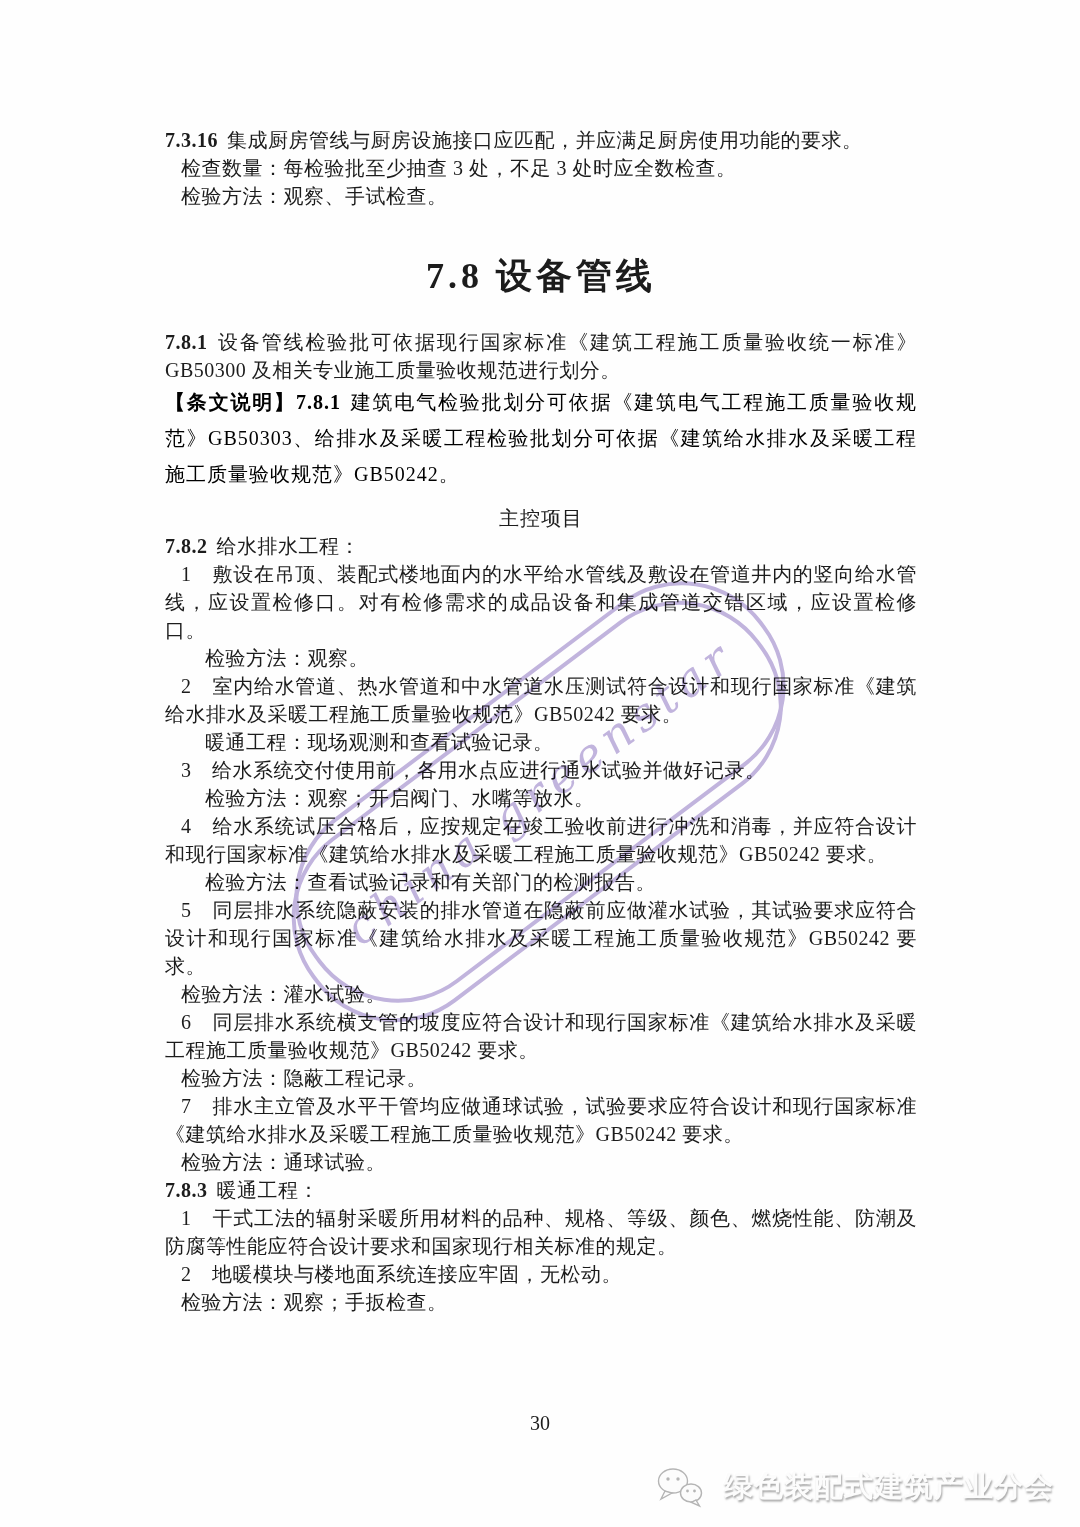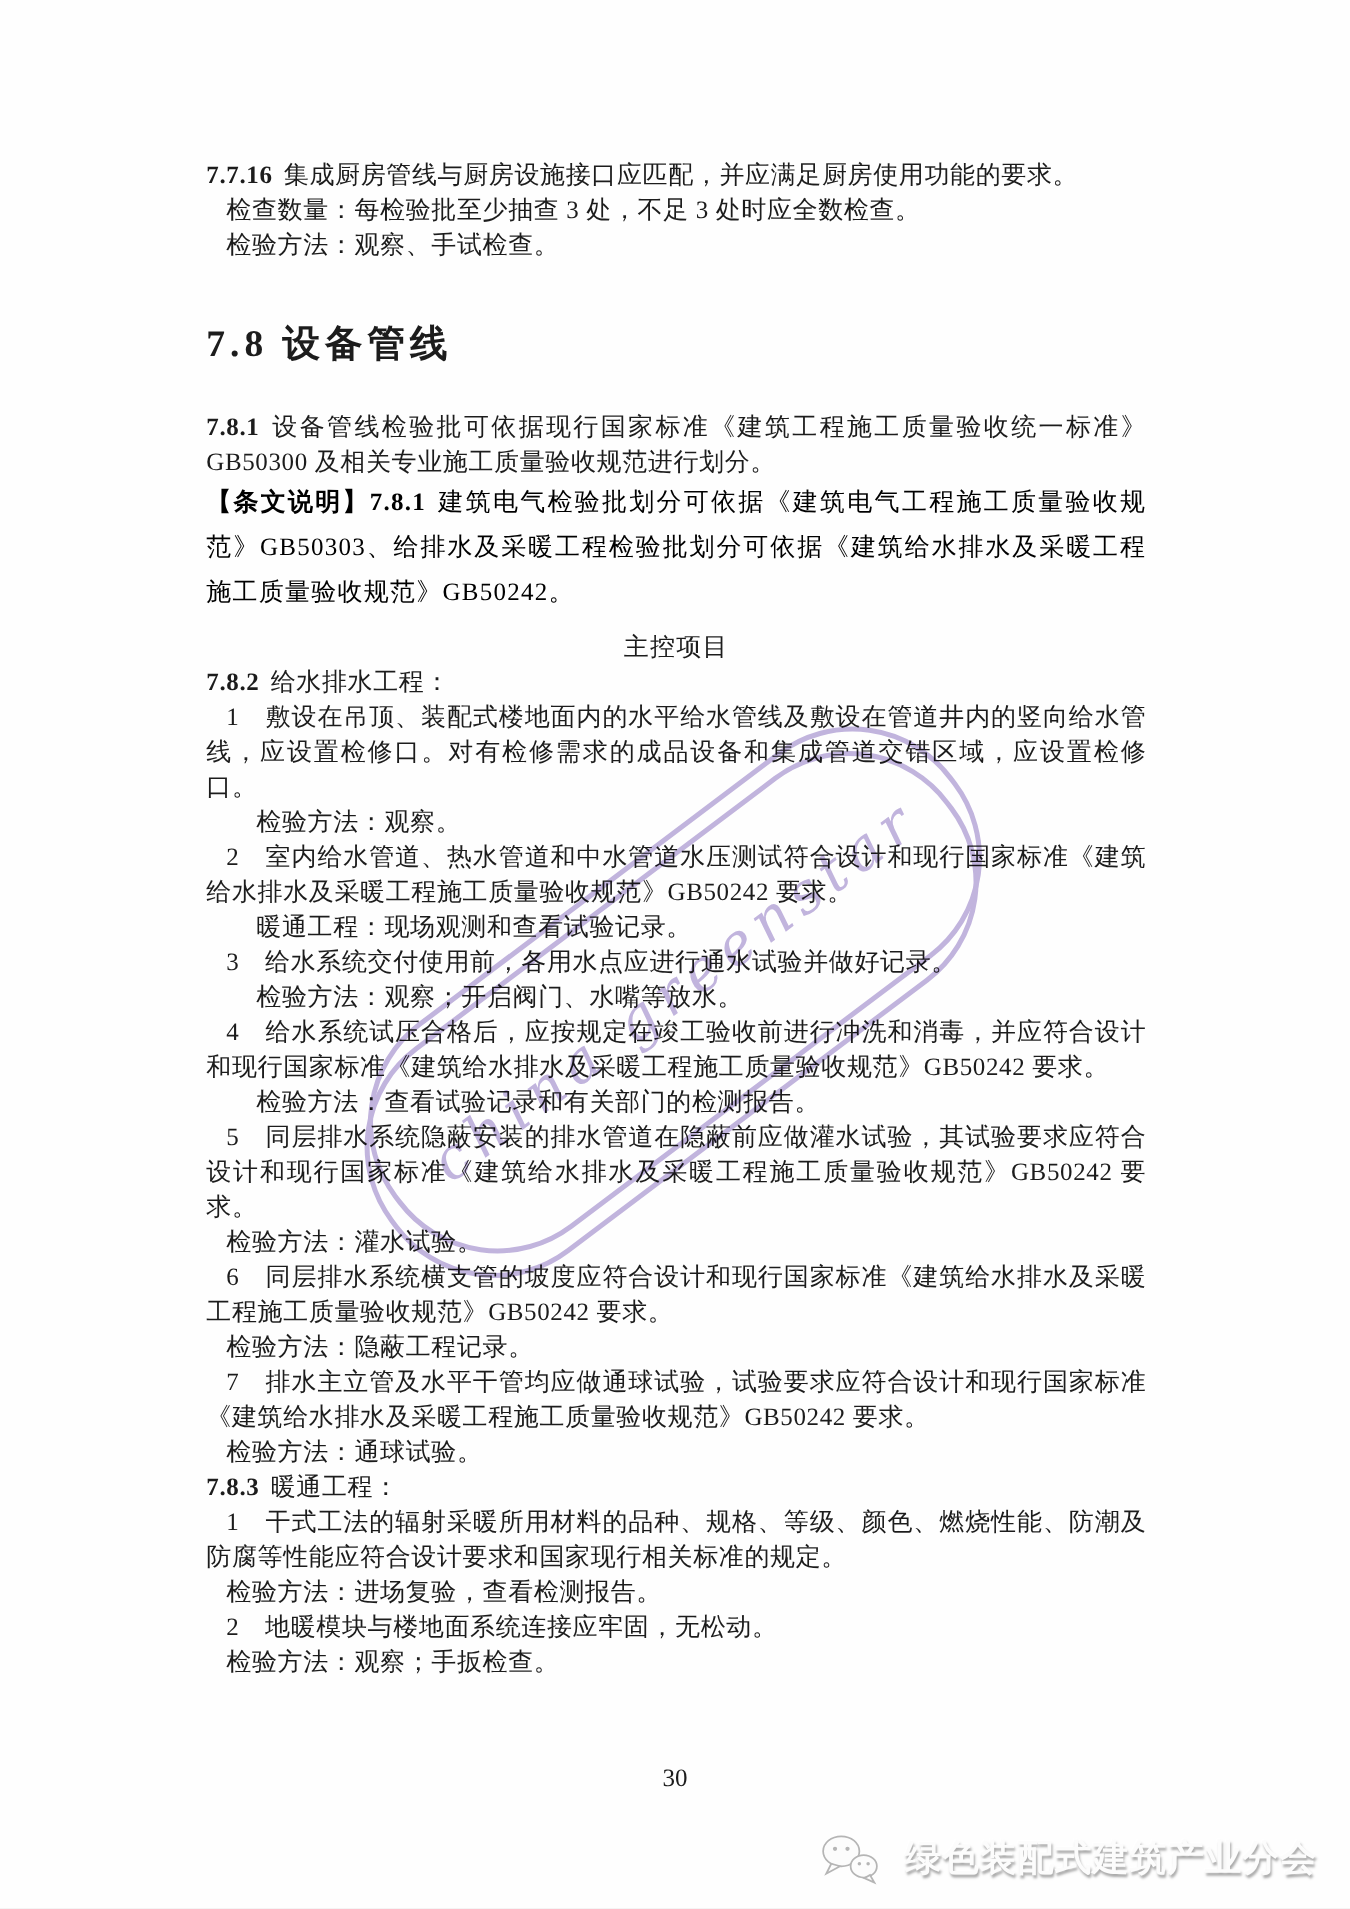--- a/index.html
+++ b/index.html
@@ -12,21 +12,21 @@
   .content{
     position:absolute;left:165px;top:126px;width:752px;z-index:2;
   }
   .content p{margin:0;}
   .blk{
     font-size:20px;line-height:28px;text-align:justify;
     letter-spacing:0.5px;
   }
   .blk b{font-weight:bold;margin-right:9px;}
   .h1{
-    font-weight:bold;font-size:30px;line-height:40px;
+    font-weight:bold;font-size:36px;line-height:40px;text-align:center;
     letter-spacing:4px;margin:46px 0 32px 0 !important;
   }
   .center{text-align:center;letter-spacing:1px;}
   .commentary{
     color:#000000;line-height:36px;margin-bottom:12px !important;
     letter-spacing:1px;
   }
   .indent1{text-indent:16px;}
   .indent2{text-indent:40px;}
   
@@ -62,21 +62,21 @@
     text-shadow:1px 2px 2px #a9a9a9,-1px -1px 0 #ffffff;
     white-space:nowrap;
   }
 </style>
 </head>
 <body>
 
 <div class="page">
 
   <main class="content">
-      <p class="blk body"><b>7.7.16</b>集成厨房管线与厨房设施接口应匹配，并应满足厨房使用功能的要求。</p>
+      <p class="blk body"><b>7.3.16</b>集成厨房管线与厨房设施接口应匹配，并应满足厨房使用功能的要求。</p>
       <p class="blk indent1">检查数量：每检验批至少抽查 3 处，不足 3 处时应全数检查。</p>
       <p class="blk indent1">检验方法：观察、手试检查。</p>
       <p class="blk h1">7.8  设备管线</p>
       <p class="blk body"><b>7.8.1</b>设备管线检验批可依据现行国家标准《建筑工程施工质量验收统一标准》GB50300 及相关专业施工质量验收规范进行划分。</p>
       <p class="blk commentary"><b>【条文说明】7.8.1</b>建筑电气检验批划分可依据《建筑电气工程施工质量验收规范》GB50303、给排水及采暖工程检验批划分可依据《建筑给水排水及采暖工程施工质量验收规范》GB50242。</p>
       <p class="blk center">主控项目</p>
       <p class="blk body"><b>7.8.2</b>给水排水工程：</p>
       <p class="blk indent1">1　敷设在吊顶、装配式楼地面内的水平给水管线及敷设在管道井内的竖向给水管线，应设置检修口。对有检修需求的成品设备和集成管道交错区域，应设置检修口。</p>
       <p class="blk indent2">检验方法：观察。</p>
       <p class="blk indent1">2　室内给水管道、热水管道和中水管道水压测试符合设计和现行国家标准《建筑给水排水及采暖工程施工质量验收规范》GB50242 要求。</p>
@@ -86,21 +86,20 @@
       <p class="blk indent1">4　给水系统试压合格后，应按规定在竣工验收前进行冲洗和消毒，并应符合设计和现行国家标准《建筑给水排水及采暖工程施工质量验收规范》GB50242 要求。</p>
       <p class="blk indent2">检验方法：查看试验记录和有关部门的检测报告。</p>
       <p class="blk indent1">5　同层排水系统隐蔽安装的排水管道在隐蔽前应做灌水试验，其试验要求应符合设计和现行国家标准《建筑给水排水及采暖工程施工质量验收规范》GB50242 要求。</p>
       <p class="blk indent1">检验方法：灌水试验。</p>
       <p class="blk indent1">6　同层排水系统横支管的坡度应符合设计和现行国家标准《建筑给水排水及采暖工程施工质量验收规范》GB50242 要求。</p>
       <p class="blk indent1">检验方法：隐蔽工程记录。</p>
       <p class="blk indent1">7　排水主立管及水平干管均应做通球试验，试验要求应符合设计和现行国家标准《建筑给水排水及采暖工程施工质量验收规范》GB50242 要求。</p>
       <p class="blk indent1">检验方法：通球试验。</p>
       <p class="blk body"><b>7.8.3</b>暖通工程：</p>
       <p class="blk indent1">1　干式工法的辐射采暖所用材料的品种、规格、等级、颜色、燃烧性能、防潮及防腐等性能应符合设计要求和国家现行相关标准的规定。</p>
-      <p class="blk indent1">检验方法：进场复验，查看检测报告。</p>
       <p class="blk indent1">2　地暖模块与楼地面系统连接应牢固，无松动。</p>
       <p class="blk indent1">检验方法：观察；手扳检查。</p>
     </main>
 
   <div class="watermark" style="--wm-color: #b3a2d6;">
     <div class="wm-frame echo"></div>
     <div class="wm-frame"></div>
     <div class="wm-text">china greenstar</div>
   </div>
 

